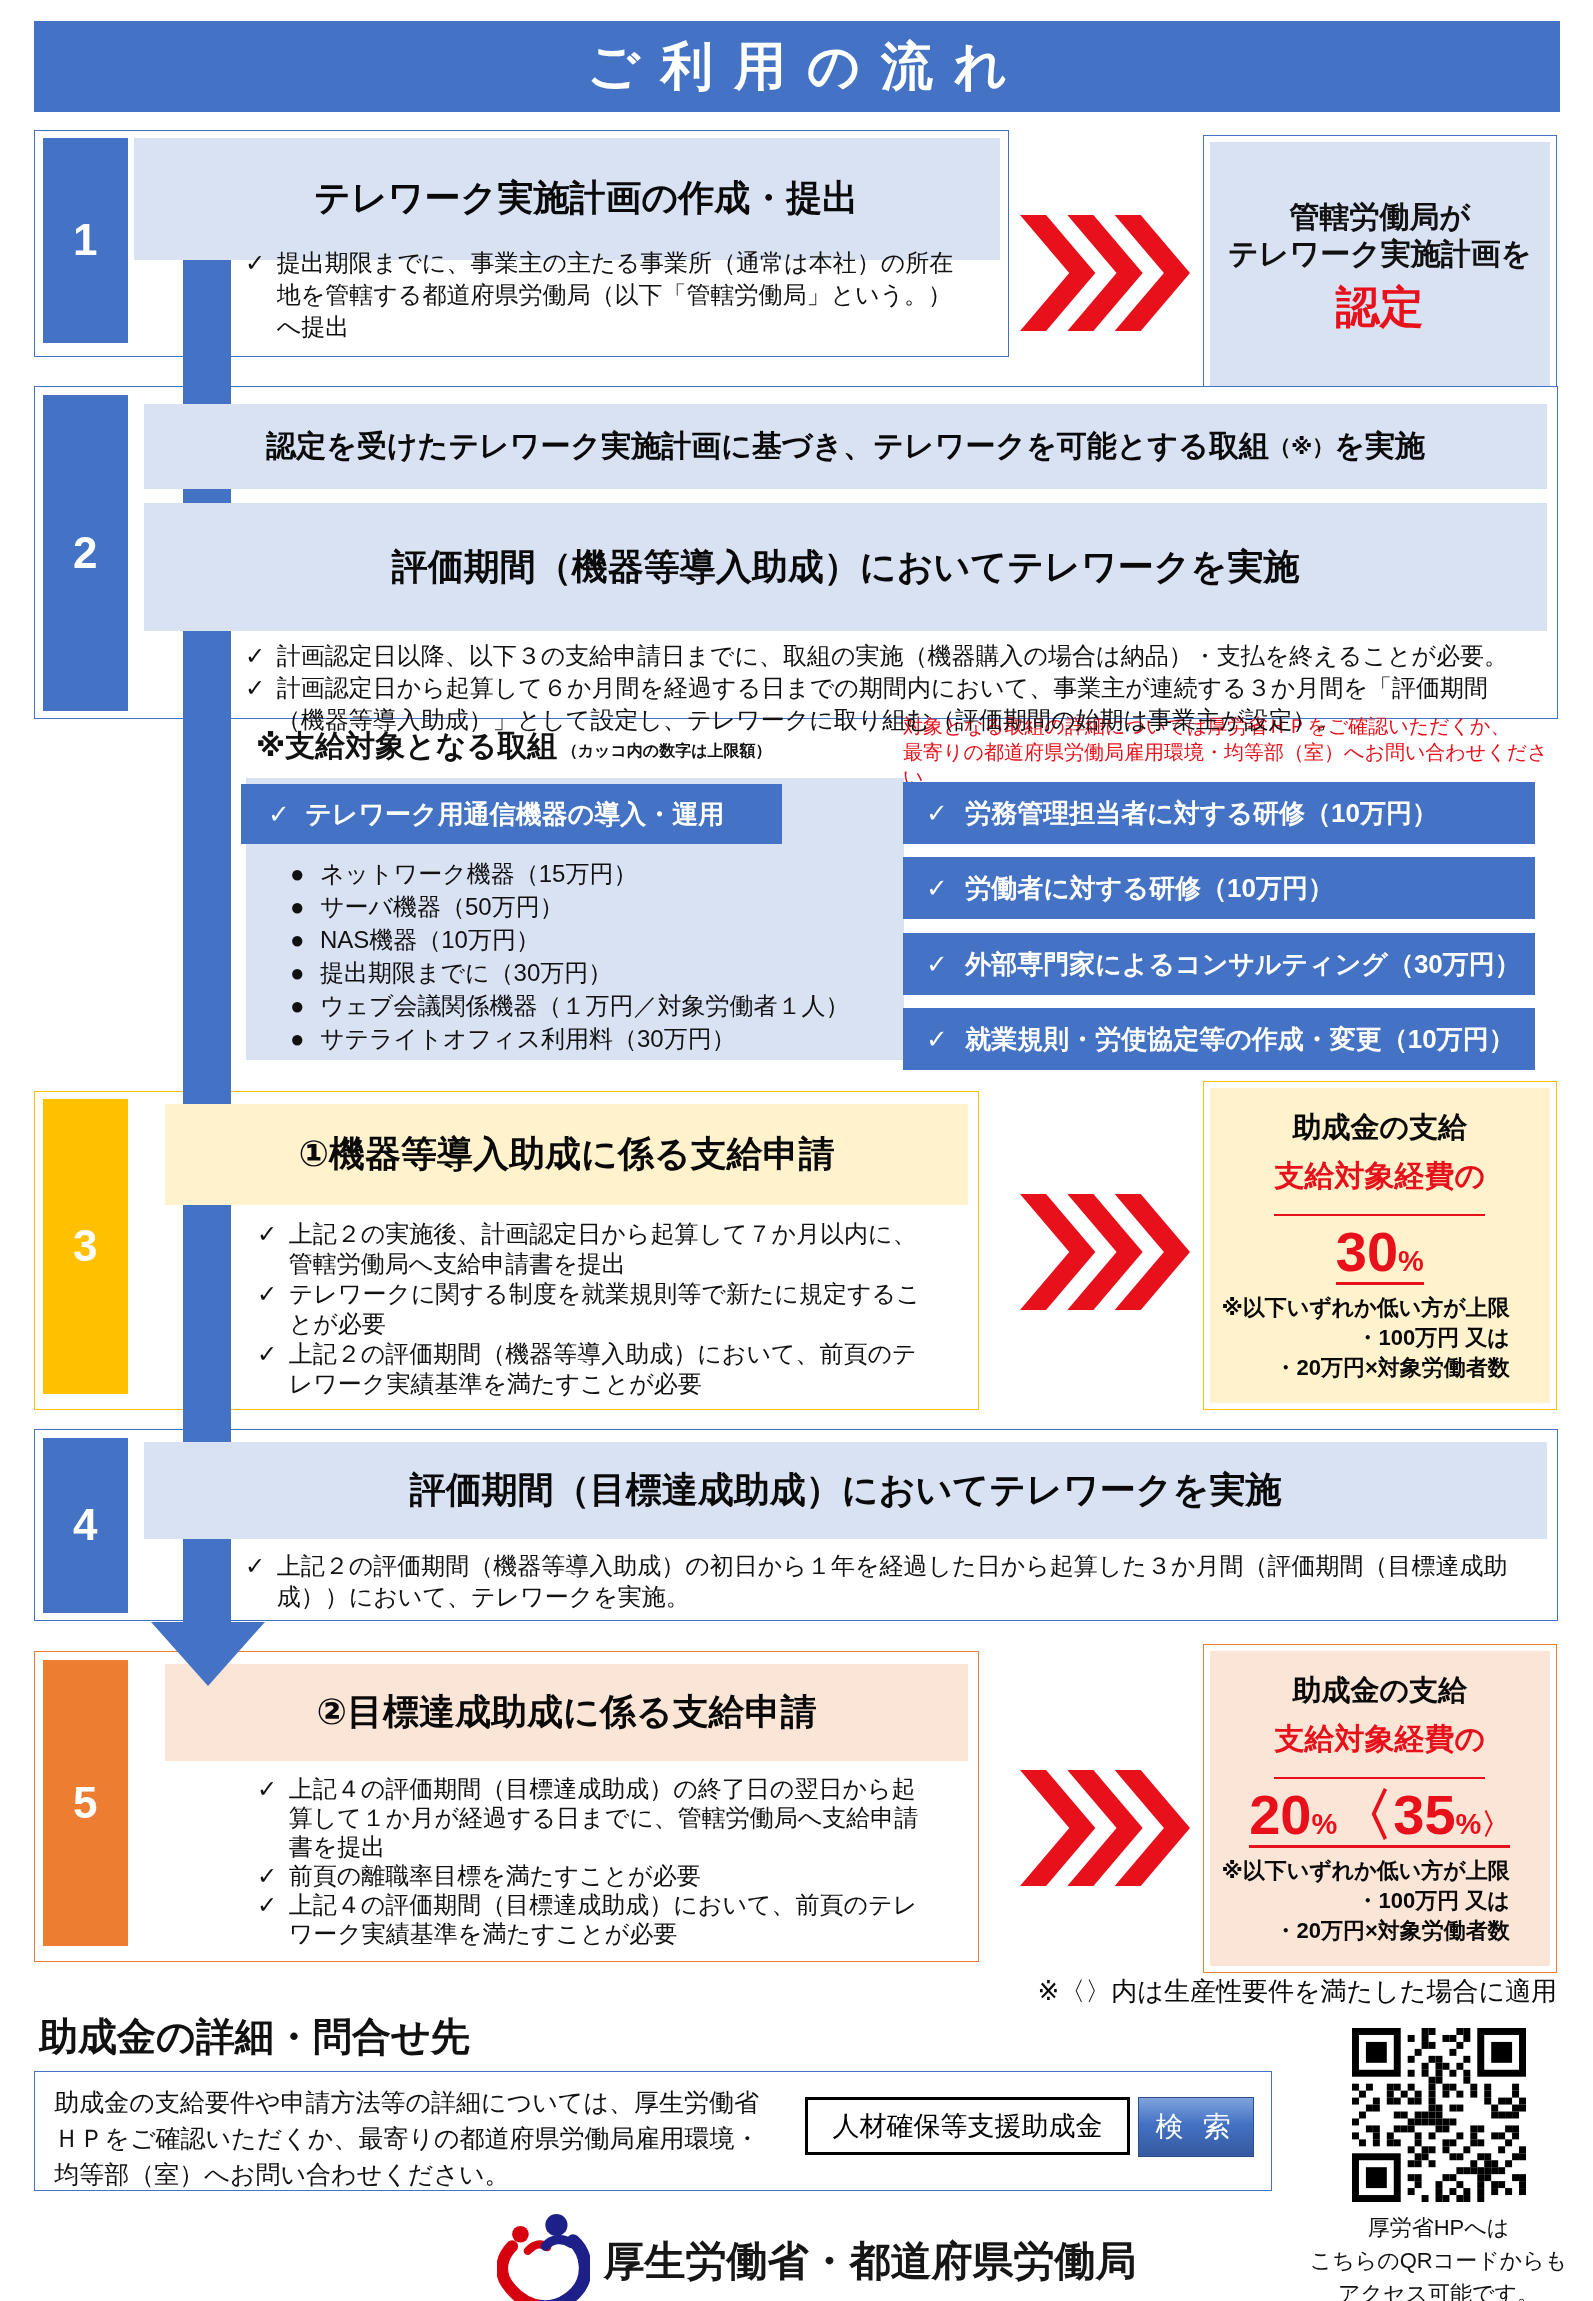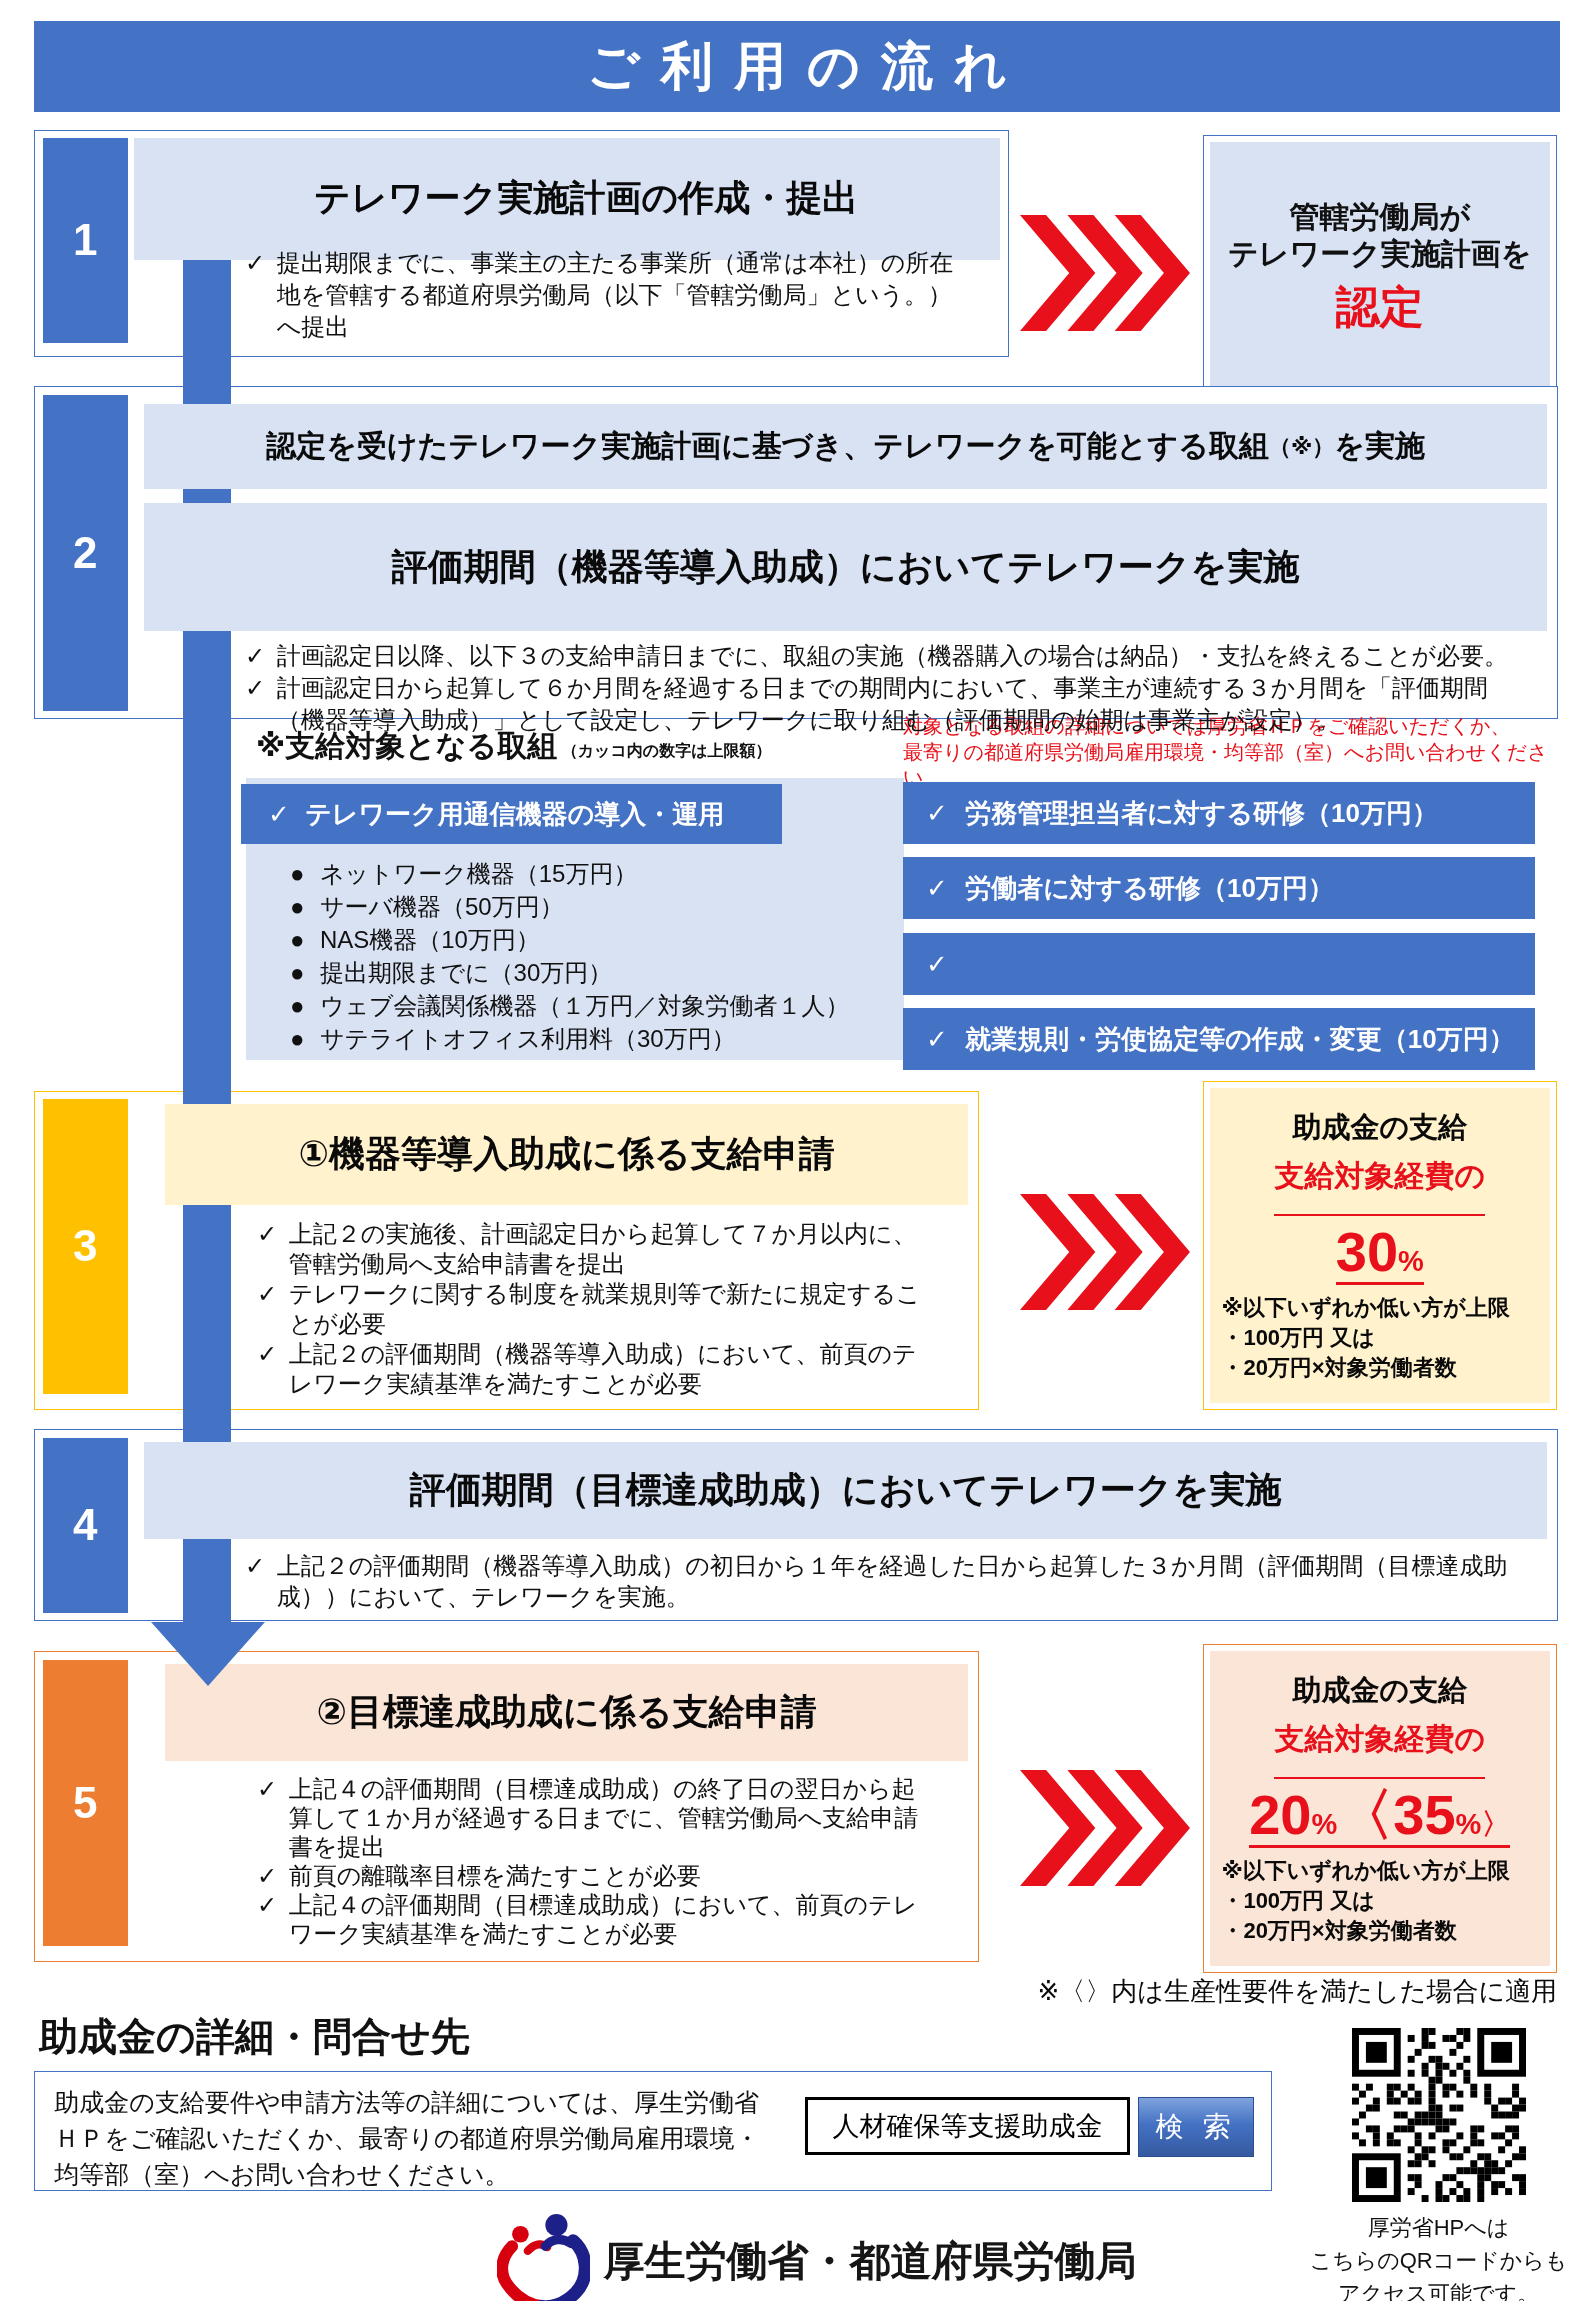--- a/index.html
+++ b/index.html
@@ -43,21 +43,21 @@
   .grant.gl .grant-in{background:var(--cream);}
   .grant.or .grant-in{background:var(--peach);}
   .res-line{font-size:30px;font-weight:bold;line-height:1.3;}
   .res-emph{font-size:44px;font-weight:bold;color:var(--red);line-height:1.2;}
   .g-head{font-size:29px;font-weight:bold;color:#0a0a0a;}
   .g-target{font-size:30px;font-weight:bold;color:var(--red);border-bottom:2.9px solid var(--red);padding-bottom:17px;}
   .g-rate{color:var(--red);font-weight:bold;border-bottom:3.9px solid var(--red);padding-bottom:1.9px;line-height:1;}
   .g-rate .bgn{font-size:56px;}
   .g-rate .smn{font-size:29px;}
   .g-notes{font-size:22px;font-weight:bold;color:#0a0a0a;line-height:1.35;align-self:flex-start;
-           padding-left:11.6px;text-align:left;}
+           padding-left:11.6px;text-align:right;}
   
   .elig-head-main{font-size:30px;font-weight:bold;}
   .elig-head-note{font-size:16px;font-weight:bold;}
   .rednote{position:absolute;color:var(--red);font-size:20px;line-height:1.28;}
   .panel{position:absolute;background:var(--light_blue);}
   .panel-hdr{position:absolute;background:var(--accent_blue);color:#fff;font-weight:bold;font-size:26px;
              display:flex;align-items:center;gap:15.4px;padding-left:27px;box-sizing:border-box;z-index:2;}
   .equip{position:absolute;font-size:24px;line-height:33px;z-index:2;}
   .equip .row{display:flex;gap:15.4px;}
   .bluebox{position:absolute;background:var(--accent_blue);color:#fff;font-weight:bold;font-size:26px;
@@ -183,20 +183,21 @@
   <div class="bluebox" style="left:903px;top:782px;width:632px;height:62px;">
     <span>✓</span>
     <span>労務管理担当者に対する研修（10万円）</span>
   </div>
   <div class="bluebox" style="left:903px;top:857px;width:632px;height:62px;">
     <span>✓</span>
     <span>労働者に対する研修（10万円）</span>
   </div>
   <div class="bluebox" style="left:903px;top:933px;width:632px;height:62px;">
     <span>✓</span>
+    <span>外部専門家によるコンサルティング（30万円）</span>
   </div>
   <div class="bluebox" style="left:903px;top:1008px;width:632px;height:62px;">
     <span>✓</span>
     <span>就業規則・労使協定等の作成・変更（10万円）</span>
   </div>
 
   <section class="abs box gold" style="left:34px;top:1091px;width:943px;height:317px;">
     <div class="numcol g" style="left:7.7px;top:6.8px;width:85px;height:295px;">
       <span>3</span>
     </div>

